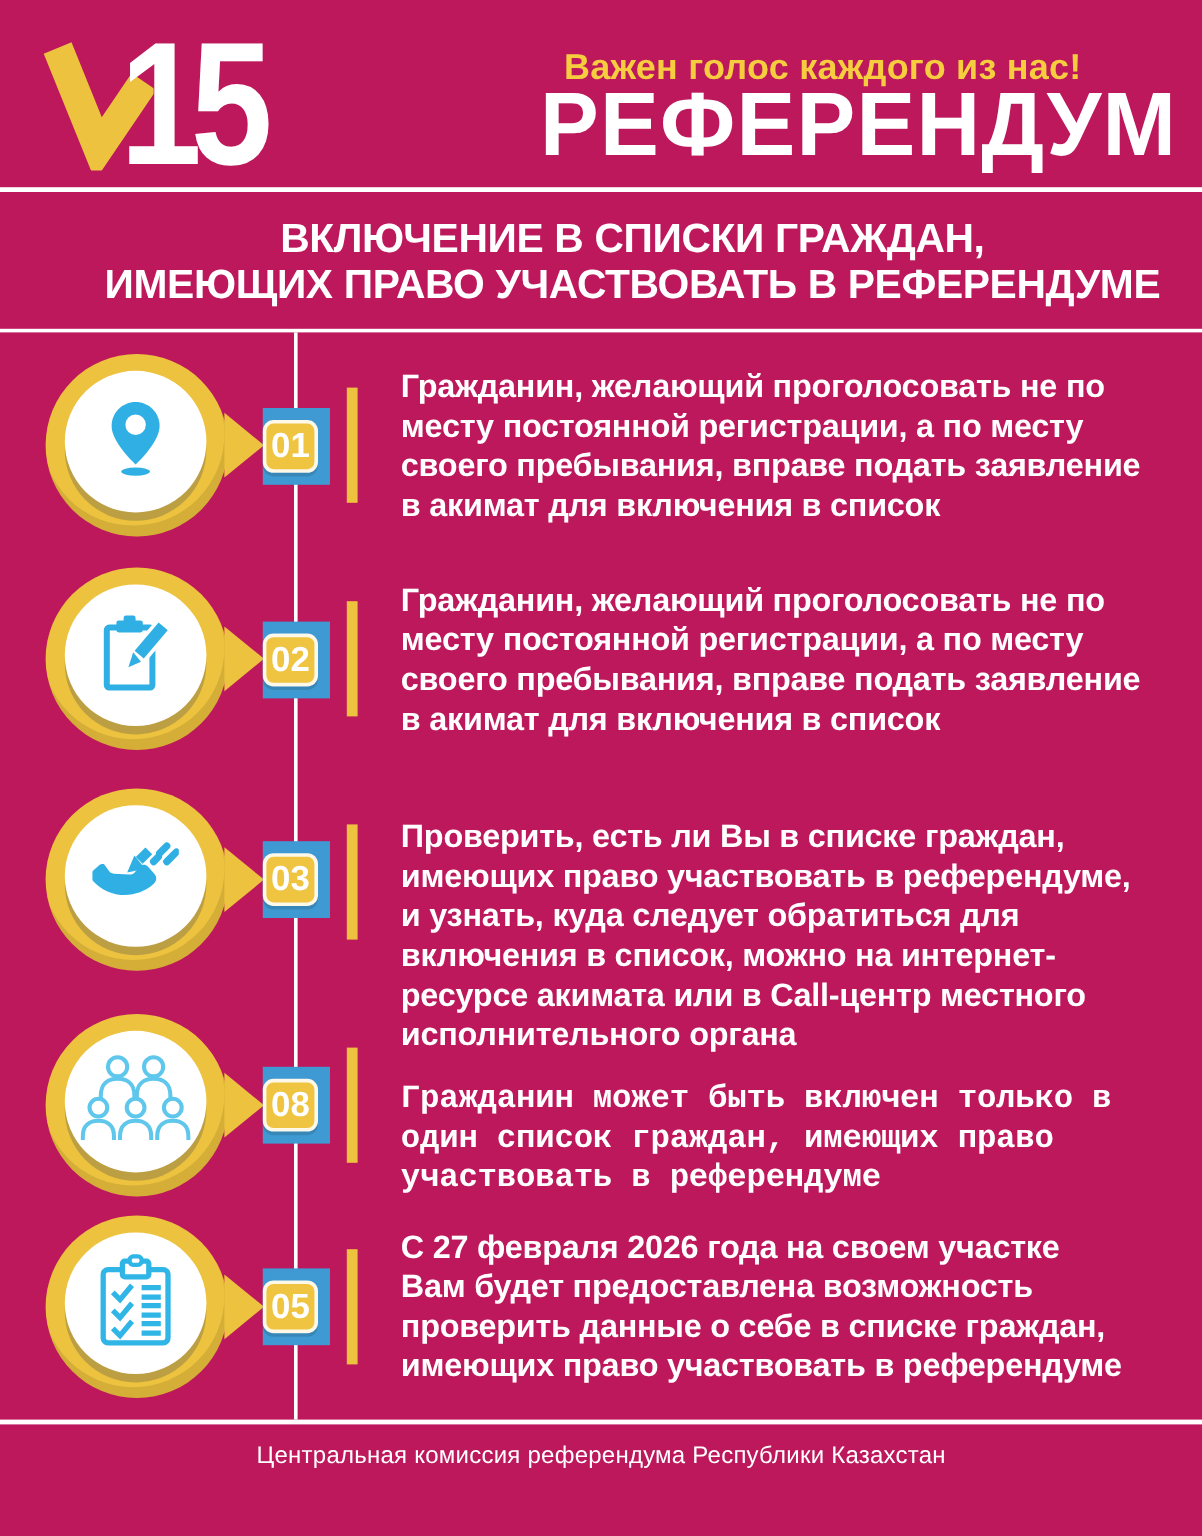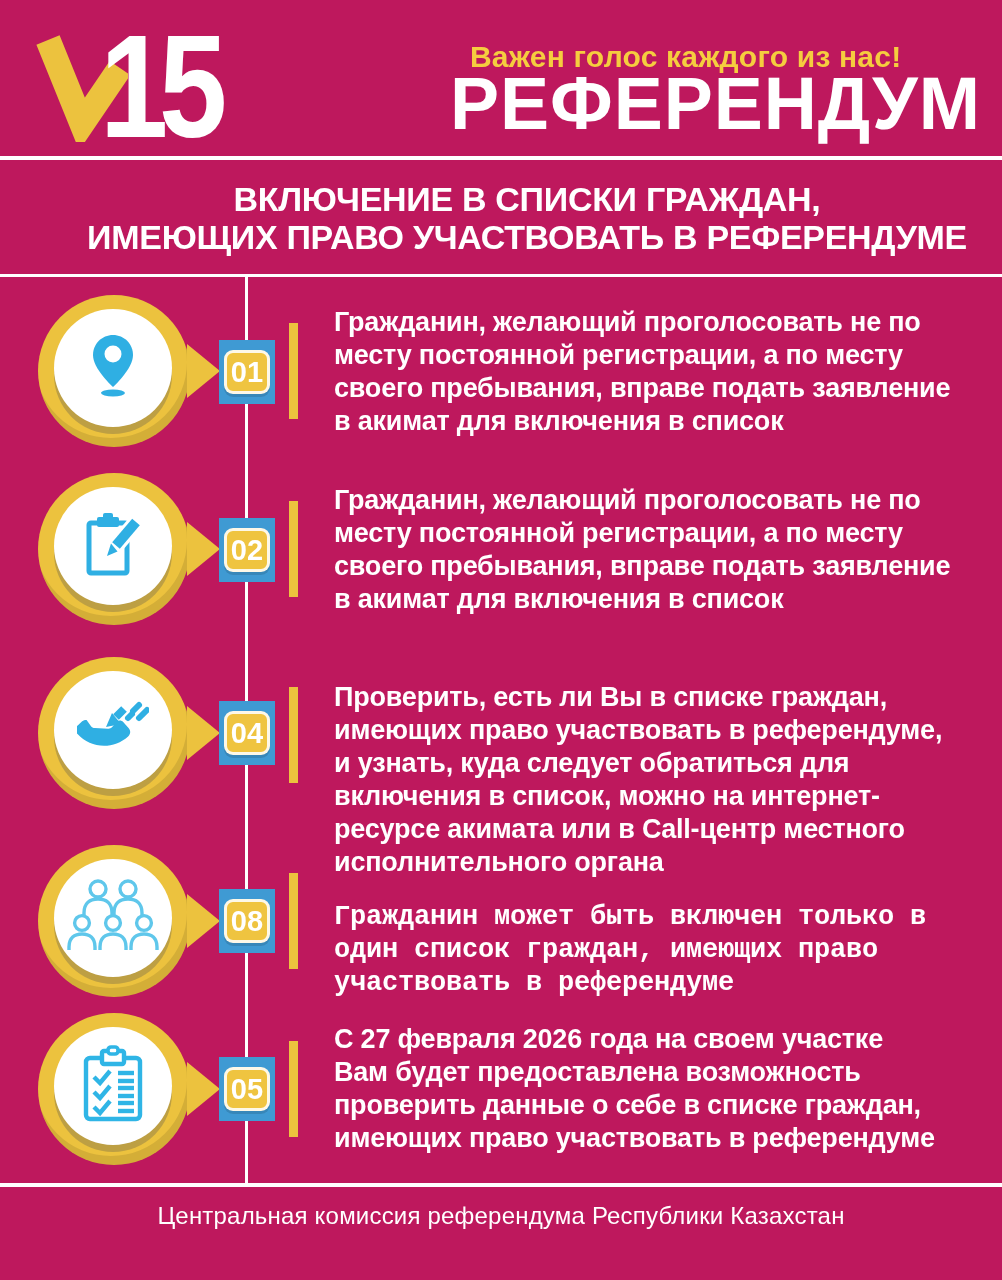--- a/index.html
+++ b/index.html
@@ -52,39 +52,39 @@
     width:0;height:0;border-top:27px solid transparent;
     border-bottom:27px solid transparent;border-left:33px solid #ECC23E;
   }
   .inner{
     position:absolute;left:16px;top:14px;width:118px;height:118px;border-radius:50%;
     background:#fff;box-shadow:0 7px 0 rgba(80,80,80,.30);
     display:flex;align-items:center;justify-content:center;
   }
   .badge-wrap{
     position:absolute;left:219px;width:56px;height:64px;background:#3F9AD3;
-    display:flex;align-items:center;justify-content:center;
+    display:flex;align-items:center;justify-content:flex-start;
   }
   .badge{
     width:40px;height:38px;background:#EFC440;border:3px solid rgba(255,255,255,.88);
     border-radius:9px;box-shadow:0 3px 0 rgba(0,0,0,.12);
     display:flex;align-items:center;justify-content:center;
     font-size:29px;font-weight:bold;color:#fff;letter-spacing:0;
   }
   .vbar{position:absolute;left:289px;width:9px;height:96px;background:#ECC23E;}
   .item-text{
     position:absolute;left:334px;width:668px;
     transform:translateY(-50%);
     font-size:27px;font-weight:bold;line-height:33px;letter-spacing:-.2px;
     white-space:pre-line;color:#fff;
   }
   
   .footer-org{
     position:absolute;left:0;top:1202px;width:1002px;text-align:center;
-    font-size:24px;color:#fff;letter-spacing:.2px;
+    font-size:20px;color:#fff;letter-spacing:.2px;
   }
   .footer-site{
     position:absolute;left:0;top:1303px;width:1002px;text-align:center;
     font-size:27px;color:#fff;letter-spacing:.3px;
   }
 </style>
 </head>
 <body>
 
 <div class="poster">
@@ -172,21 +172,21 @@
             <g stroke="#2FAFE3" stroke-width="6" stroke-linecap="round">
               <line x1="51" y1="24" x2="55" y2="20"></line>
               <line x1="56" y1="17" x2="62" y2="11"></line>
               <line x1="62" y1="24" x2="70" y2="16"></line>
             </g>
           </svg>
         </span>
       </div>
     </div>
     <div class="badge-wrap" style="top:701px;">
-      <div class="badge">04</div>
+      <div class="badge">03</div>
     </div>
     <div class="vbar" style="top:687px;"></div>
     <div class="item-text" style="top:734px;margin-top:46px;">Проверить, есть ли Вы в списке граждан,
 имеющих право участвовать в референдуме,
 и узнать, куда следует обратиться для
 включения в список, можно на интернет-
 ресурсе акимата или в Call-центр местного
 исполнительного органа</div>
   </div>
 

